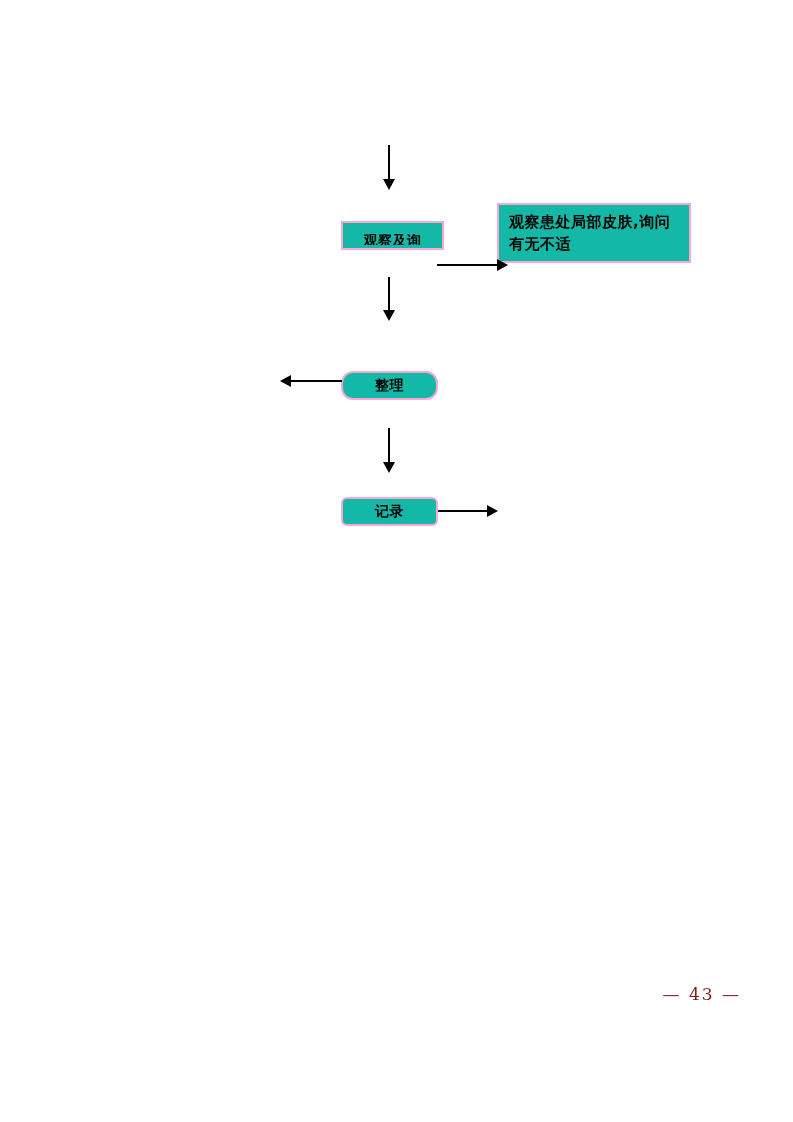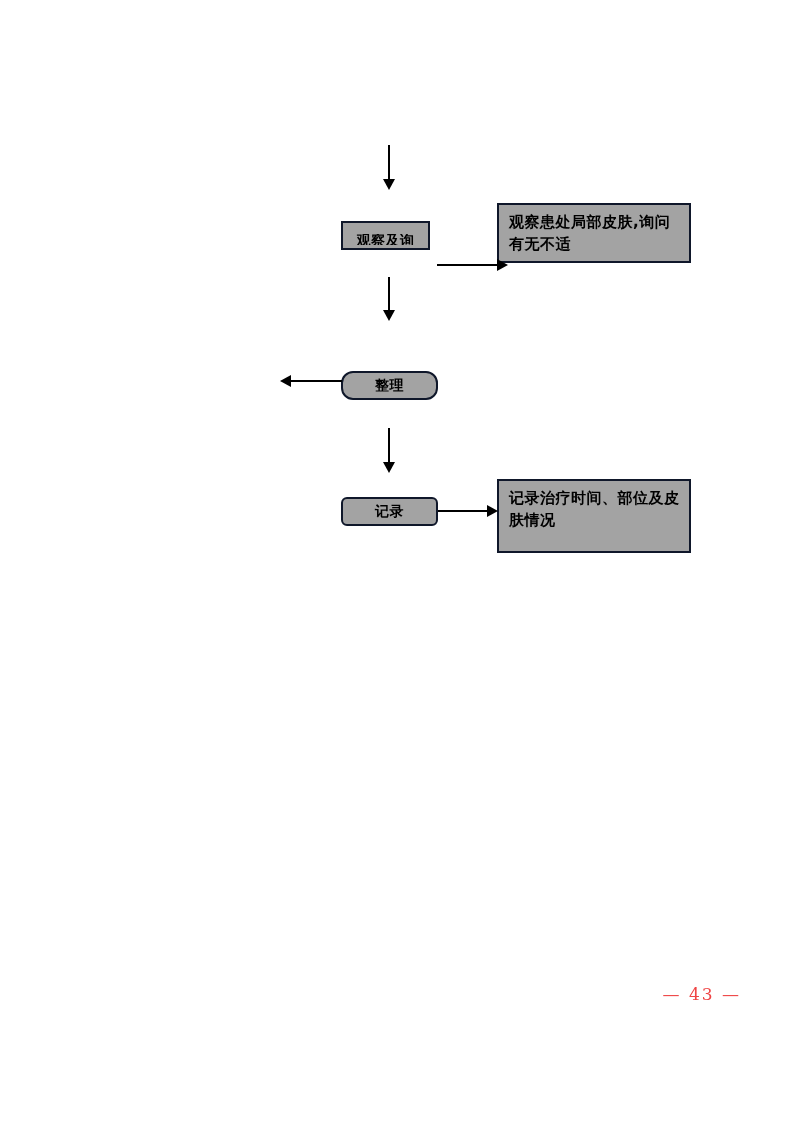--- a/index.html
+++ b/index.html
@@ -20,22 +20,22 @@
     left: 0; top: 0;
     width: 793px;
     height: 1122px;
     background: #ffffff;
   }
 
   
   .node {
     position: absolute;
     box-sizing: border-box;
-    border: 2px solid #0f172a;
-    background: #a3a3a3;
+    border: 2px solid #f9a8d4;
+    background: #14b8a6;
     color: #000000;
     font-weight: 700;
     letter-spacing: 0.5px;
   }
   .node.center {
     display: flex;
     align-items: center;
     justify-content: center;
     font-size: 14px;
   }
@@ -118,36 +118,36 @@
   .arrow-h.right .shaft { left: 0; right: 9px; }
   .arrow-h.left  .shaft { right: 0; left: 9px; }
 
   
   .page-number {
     position: absolute;
     right: 52px;
     top: 984px;
     font-family: "DejaVu Serif", "Liberation Serif", serif;
     font-size: 17px;
-    color: #ef4444;
+    color: #7f1d1d;
     letter-spacing: 2px;
     white-space: nowrap;
   }
 </style>
 </head>
 <body>
 
 <div class="page">
 
   <div class="arrow-v" style="left:379px; top:145px; width:20px; height:45px;">
     <span class="shaft" style="height:34px;"></span>
     <span class="head"></span>
   </div>
 
-  <div class="node center" style="left:341px; top:221px; width:89px; height:29px;">
+  <div class="node center" style="left:341px; top:221px; width:103px; height:29px;">
     <div class="clip-wrap">
       <span class="clip-text">观察及询</span>
     </div>
   </div>
 
   <div class="node para" style="left:497px; top:203px; width:194px; height:60px;">
     <span>观察患处局部皮肤,询问有无不适</span>
   </div>
 
   <div class="arrow-h right" style="left:437px; top:258px; width:71px; height:14px;">
@@ -172,23 +172,20 @@
 
   <div class="arrow-v" style="left:379px; top:428px; width:20px; height:45px;">
     <span class="shaft" style="height:34px;"></span>
     <span class="head"></span>
   </div>
 
   <div class="node center" style="left:341px; top:497px; width:97px; height:29px;border-radius:6px;">
     <span>记录</span>
   </div>
 
-  <div class="node para" style="left:497px; top:479px; width:194px; height:74px;">
-    <span>记录治疗时间、部位及皮肤情况</span>
-  </div>
 
   <div class="arrow-h right" style="left:438px; top:504px; width:60px; height:14px;">
     <span class="shaft"></span>
     <span class="head-r"></span>
   </div>
 
   <div class="page-number">— 43 —</div>
 
 </div>
 

